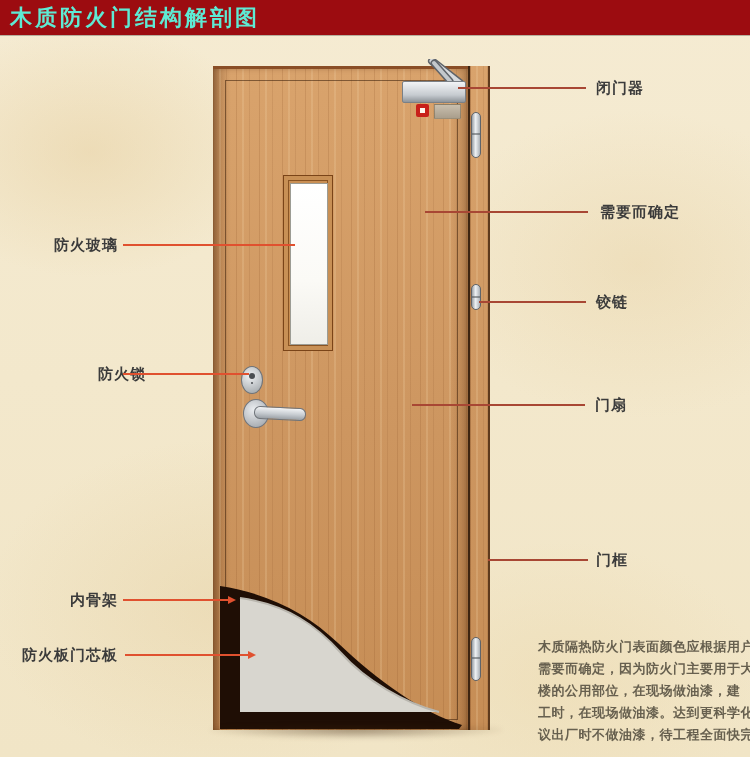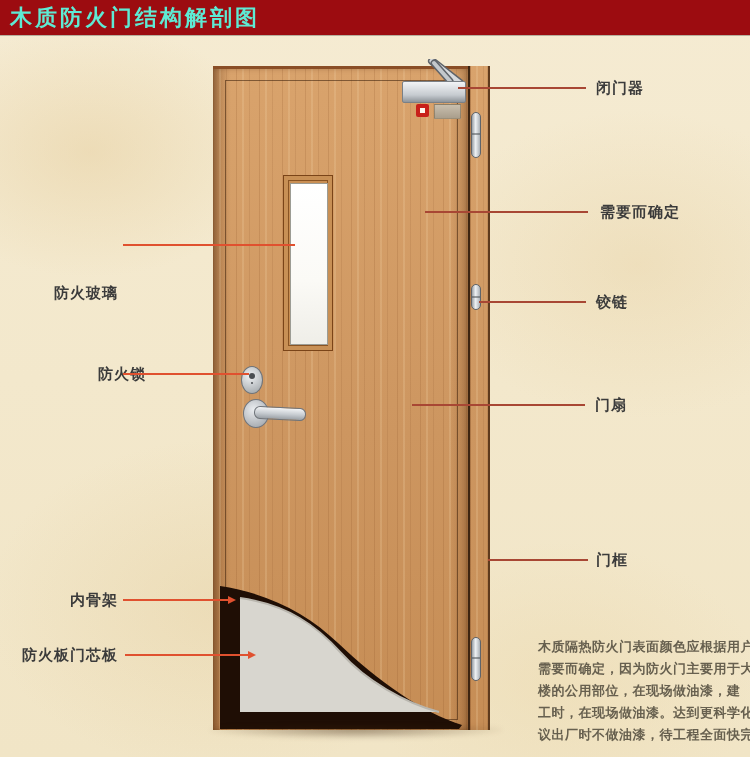--- a/index.html
+++ b/index.html
@@ -126,21 +126,21 @@
           <path d="M27,17 C75,24 104,45 128,72 C153,100 192,122 226,131" fill="none" stroke="#b9b6ae" stroke-width="2"></path>
         </svg>
       </div>
     </div>
     <div class="hinge hinge-1"></div>
     <div class="hinge hinge-2"></div>
     <div class="hinge hinge-3"></div>
   </div>
   <div class="door-shadow"></div>
 
-  <div class="anno-text r-align" style="top:236px;margin-top:48px;">防火玻璃</div>
+  <div class="anno-text r-align" style="top:236px;">防火玻璃</div>
   <div class="lead lead-left" style="left:123px;top:244px;width:172px;"></div>
 
   <div class="anno-text r-align" style="top:365px;margin-left:28px;">防火锁</div>
   <div class="lead lead-left" style="left:123px;top:373px;width:126px;"></div>
 
   <div class="anno-text r-align" style="top:591px;">内骨架</div>
   <div class="lead lead-left" style="left:123px;top:599px;width:106px;">
       <span class="arrow"></span>
     </div>
 

